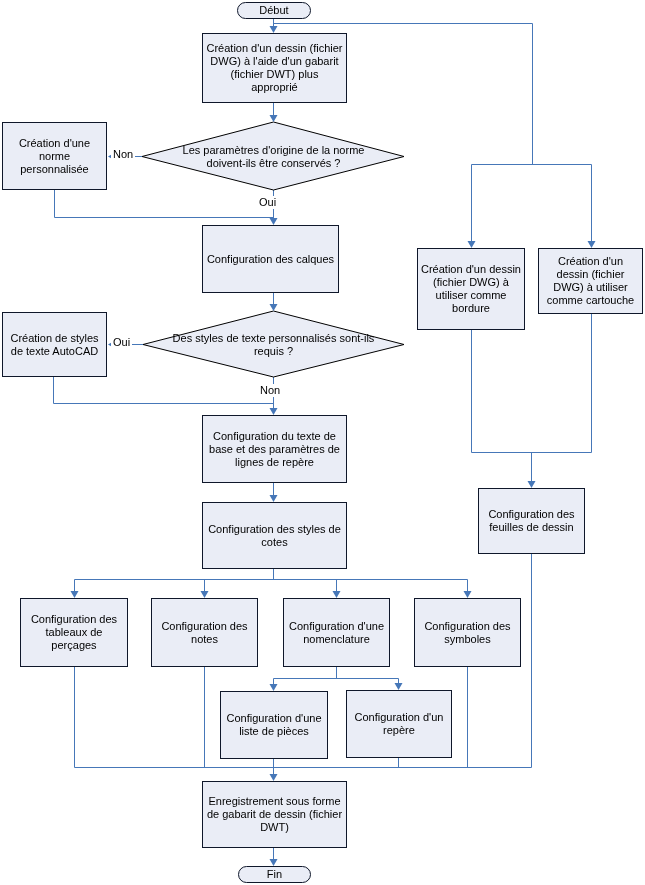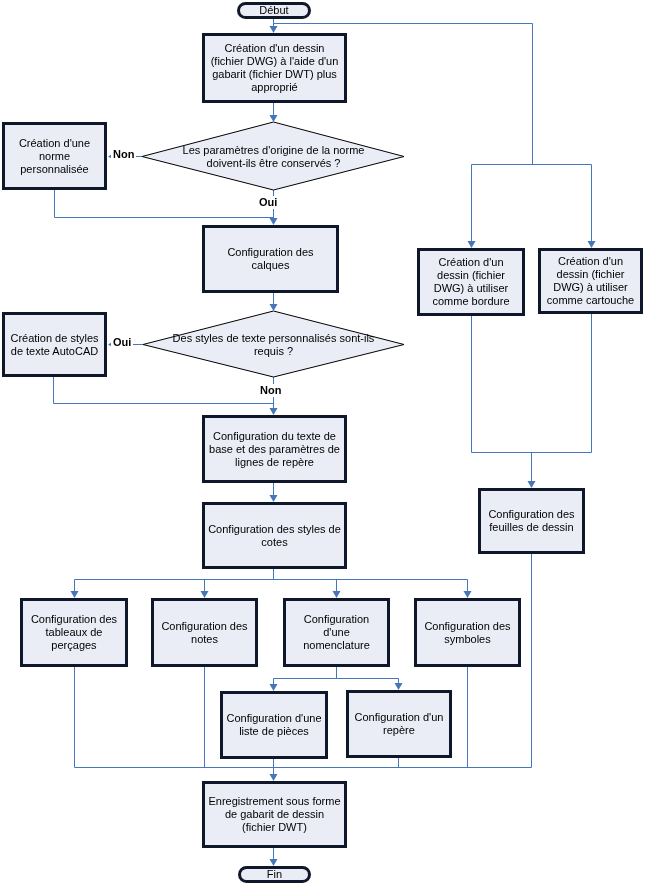--- a/index.html
+++ b/index.html
@@ -3,34 +3,34 @@
 <meta charset="utf-8">
 <style>
   html,body{margin:0;padding:0;background:#ffffff;}
   #canvas{
     position:relative;width:645px;height:885px;background:#ffffff;overflow:hidden;
     font-family:"Liberation Sans","DejaVu Sans",sans-serif;
   }
   #wires{position:absolute;left:0;top:0;width:645px;height:885px;}
   .node{
     position:absolute;box-sizing:border-box;
-    background:#eaedf6;border:3px solid #0f172a;
+    background:#eaedf6;border:1px solid #0f172a;
     display:flex;align-items:center;justify-content:center;
     text-align:center;font-size:11px;line-height:13px;color:#000000;
     padding:2px 3px;
   }
   .terminal{border-radius:10px;}
   .dlabel{
     position:absolute;box-sizing:border-box;background:transparent;border:none;
     display:flex;align-items:flex-end;justify-content:center;
     text-align:center;font-size:11px;line-height:13px;color:#000000;
   }
   .edge-label{
     position:absolute;background:#ffffff;color:#000000;
-    font-size:11px;line-height:13px;padding:0 2px;font-weight:bold;
+    font-size:11px;line-height:13px;padding:0 2px;
   }
 </style>
 </head>
 <body>
 
 <div id="canvas">
 
   <svg id="wires" width="645" height="885" viewBox="0 0 645 885">
     <g stroke="#4677b8" stroke-width="1" fill="none">
 
@@ -145,21 +145,21 @@
   </div>
 
   <div class="node" style="left:202px;top:415px;width:145px;height:68px">
     <span>Configuration du texte de base et des paramètres de lignes de repère</span>
   </div>
 
   <div class="node" style="left:202px;top:502px;width:145px;height:67px">
     <span>Configuration des styles de cotes</span>
   </div>
 
-  <div class="node" style="left:417px;top:248px;width:108px;height:68px">
+  <div class="node" style="left:417px;top:248px;width:108px;height:82px">
     <span>Création d'un dessin (fichier DWG) à utiliser comme bordure</span>
   </div>
 
   <div class="node" style="left:538px;top:248px;width:105px;height:66px">
     <span>Création d'un dessin (fichier DWG) à utiliser comme cartouche</span>
   </div>
 
   <div class="node" style="left:478px;top:488px;width:107px;height:66px">
     <span>Configuration des feuilles de dessin</span>
   </div>

